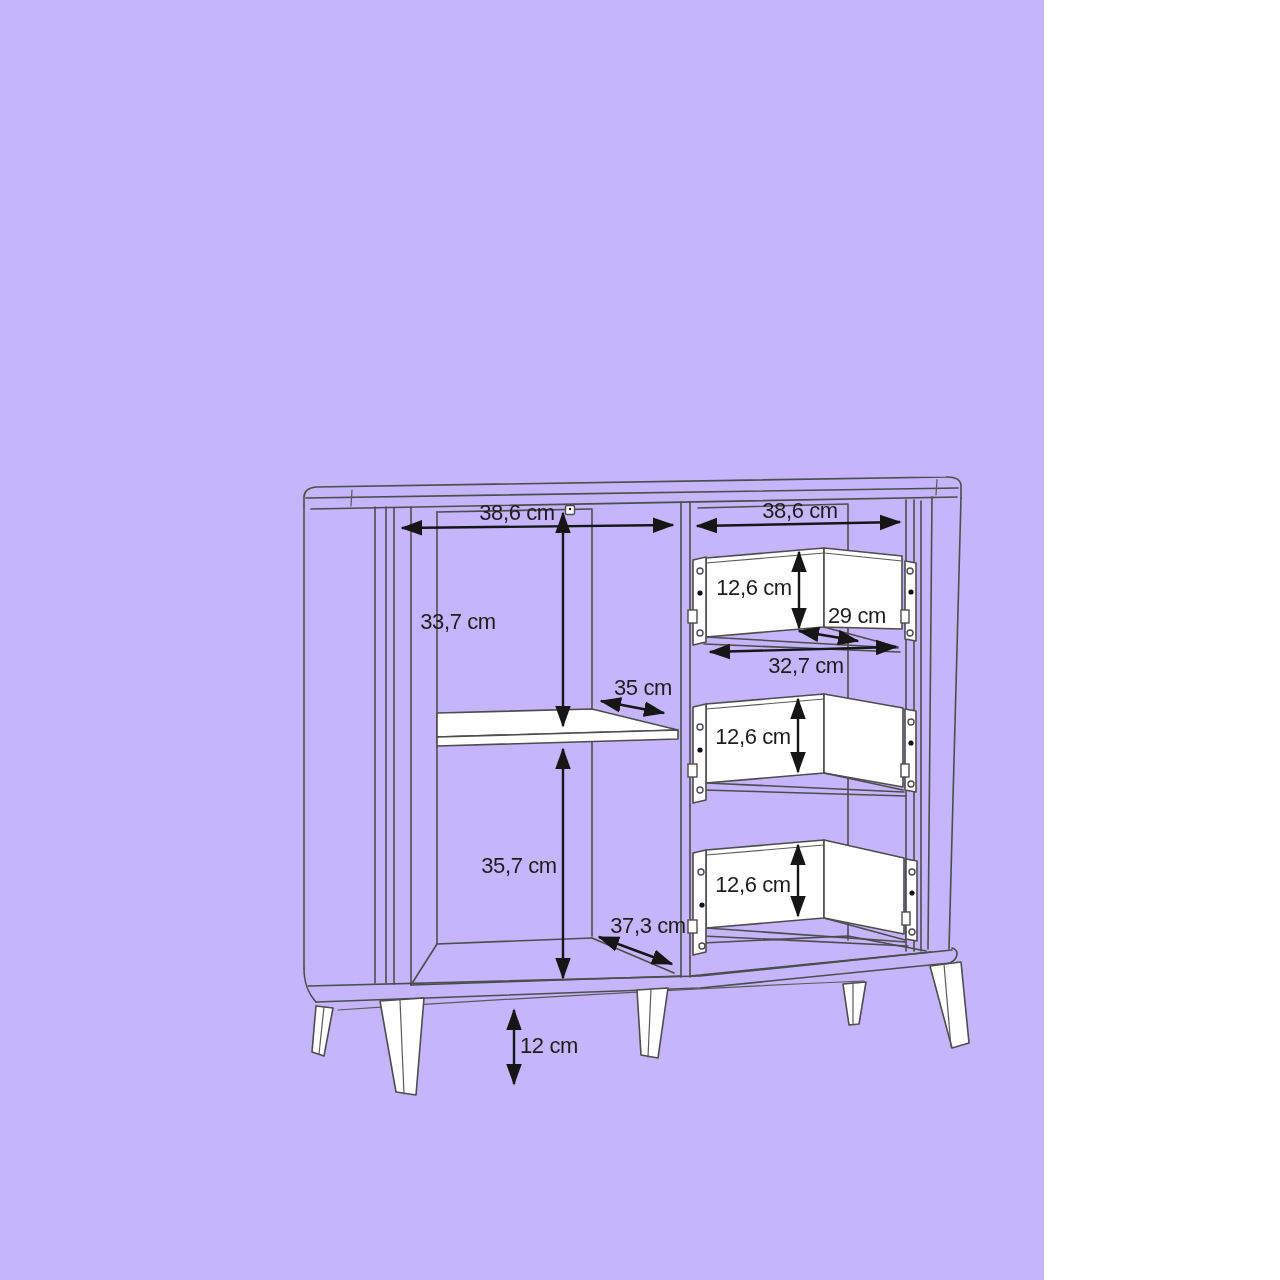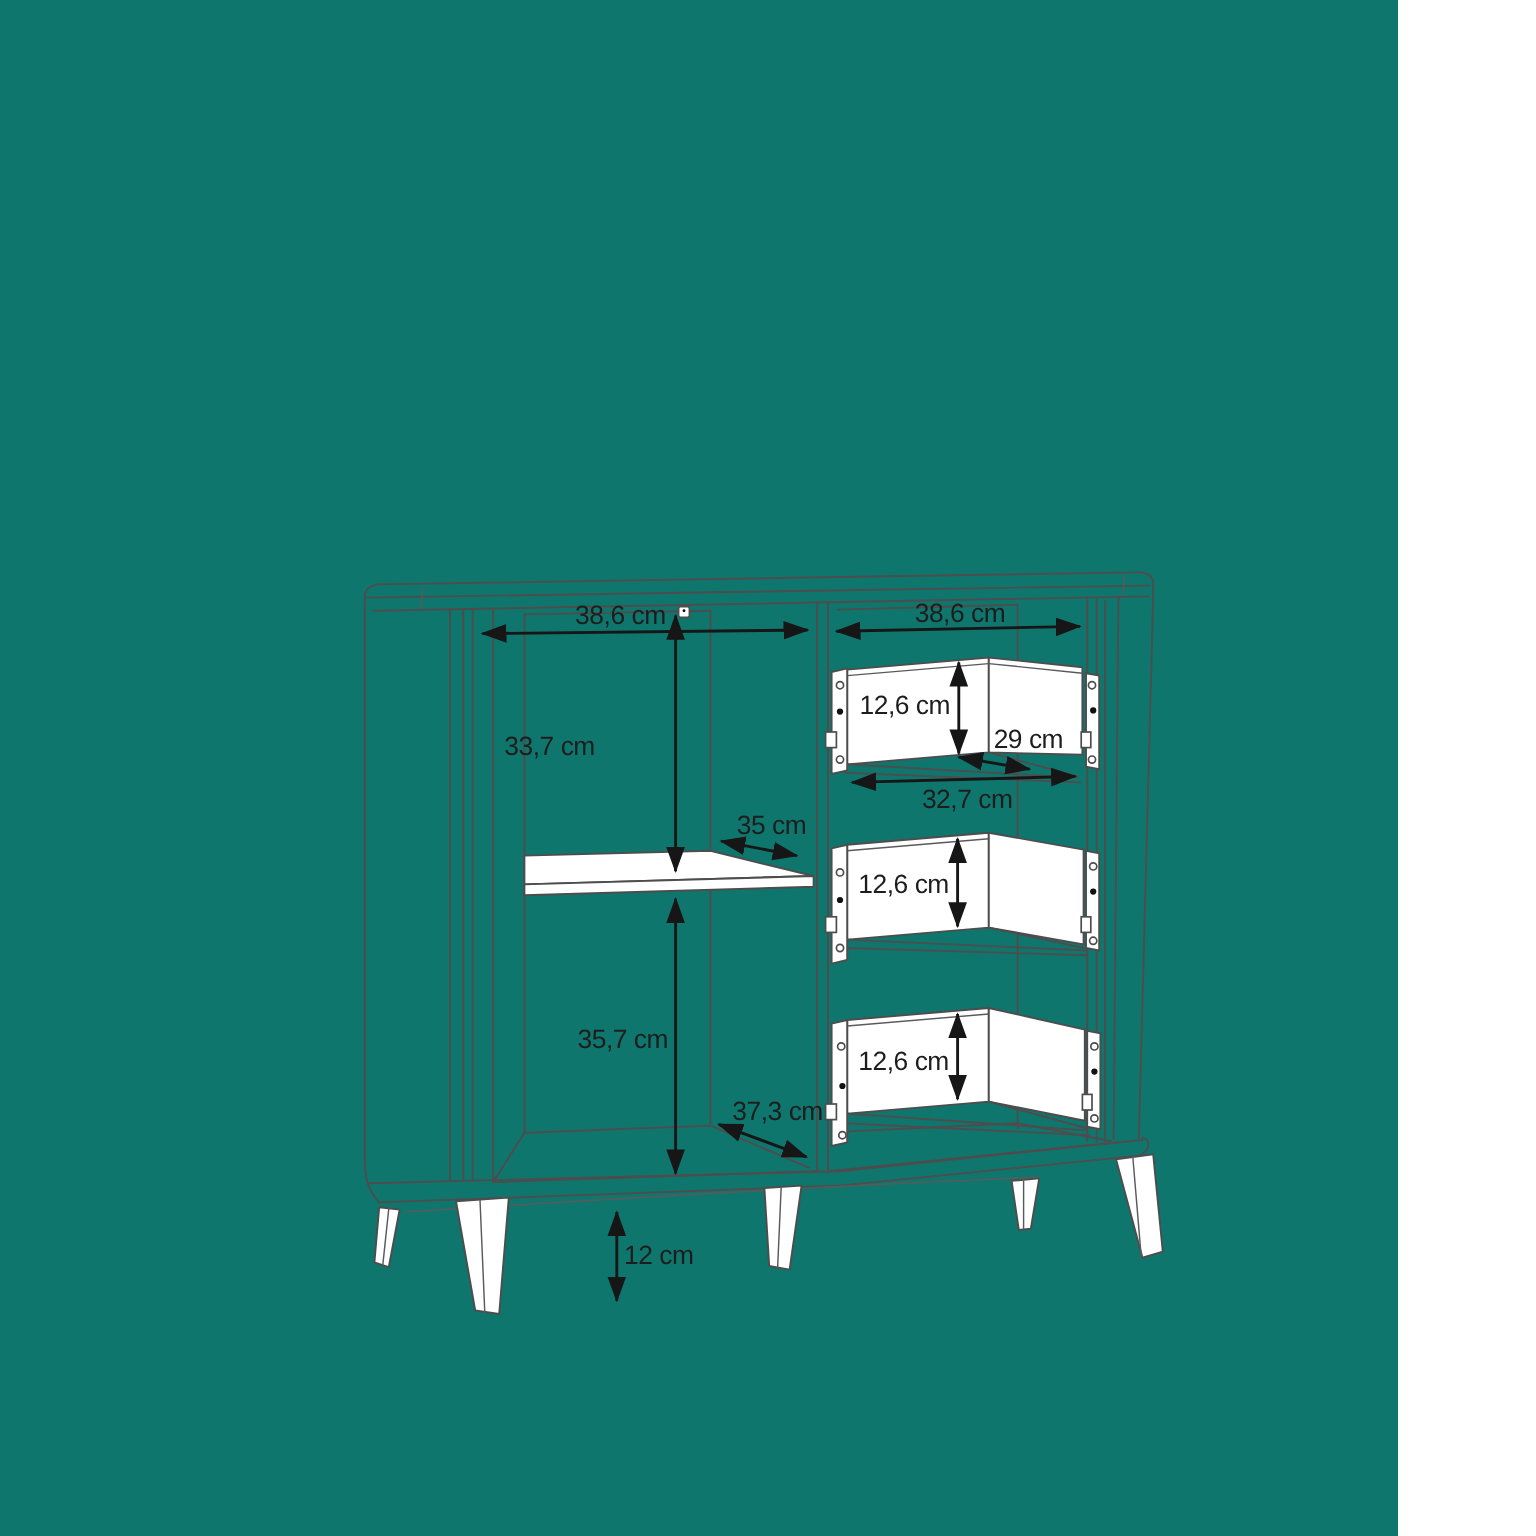--- a/index.html
+++ b/index.html
@@ -1,16 +1,16 @@
 <!DOCTYPE html>
 <html><head>
 <meta charset="utf-8">
 <style>
   html,body{margin:0;padding:0;background:#fff;}
-  .stage{position:relative;width:1165px;height:1280px;background:#0f766e;overflow:hidden;}
+  .stage{position:relative;width:1044px;height:1280px;background:#c4b5fd;overflow:hidden;}
   svg{display:block;}
   .ln{fill:none;stroke:#4d4d4d;stroke-width:1.6;stroke-linecap:round;stroke-linejoin:round;}
   .lnthin{fill:none;stroke:#5a5a5a;stroke-width:1.2;stroke-linecap:round;}
   .wf{fill:#ffffff;stroke:#4d4d4d;stroke-width:1.6;stroke-linejoin:round;}
   .dim{fill:none;stroke:#161616;stroke-width:2.4;stroke-linecap:butt;}
   .scr{fill:#ffffff;stroke:#4d4d4d;stroke-width:1.4;}
   .dot{fill:#111111;stroke:none;}
   .lbl{font-family:"Liberation Sans","DejaVu Sans",sans-serif;font-size:22px;letter-spacing:-0.4px;
        fill:#1d1d1d;text-anchor:middle;}
 </style>

